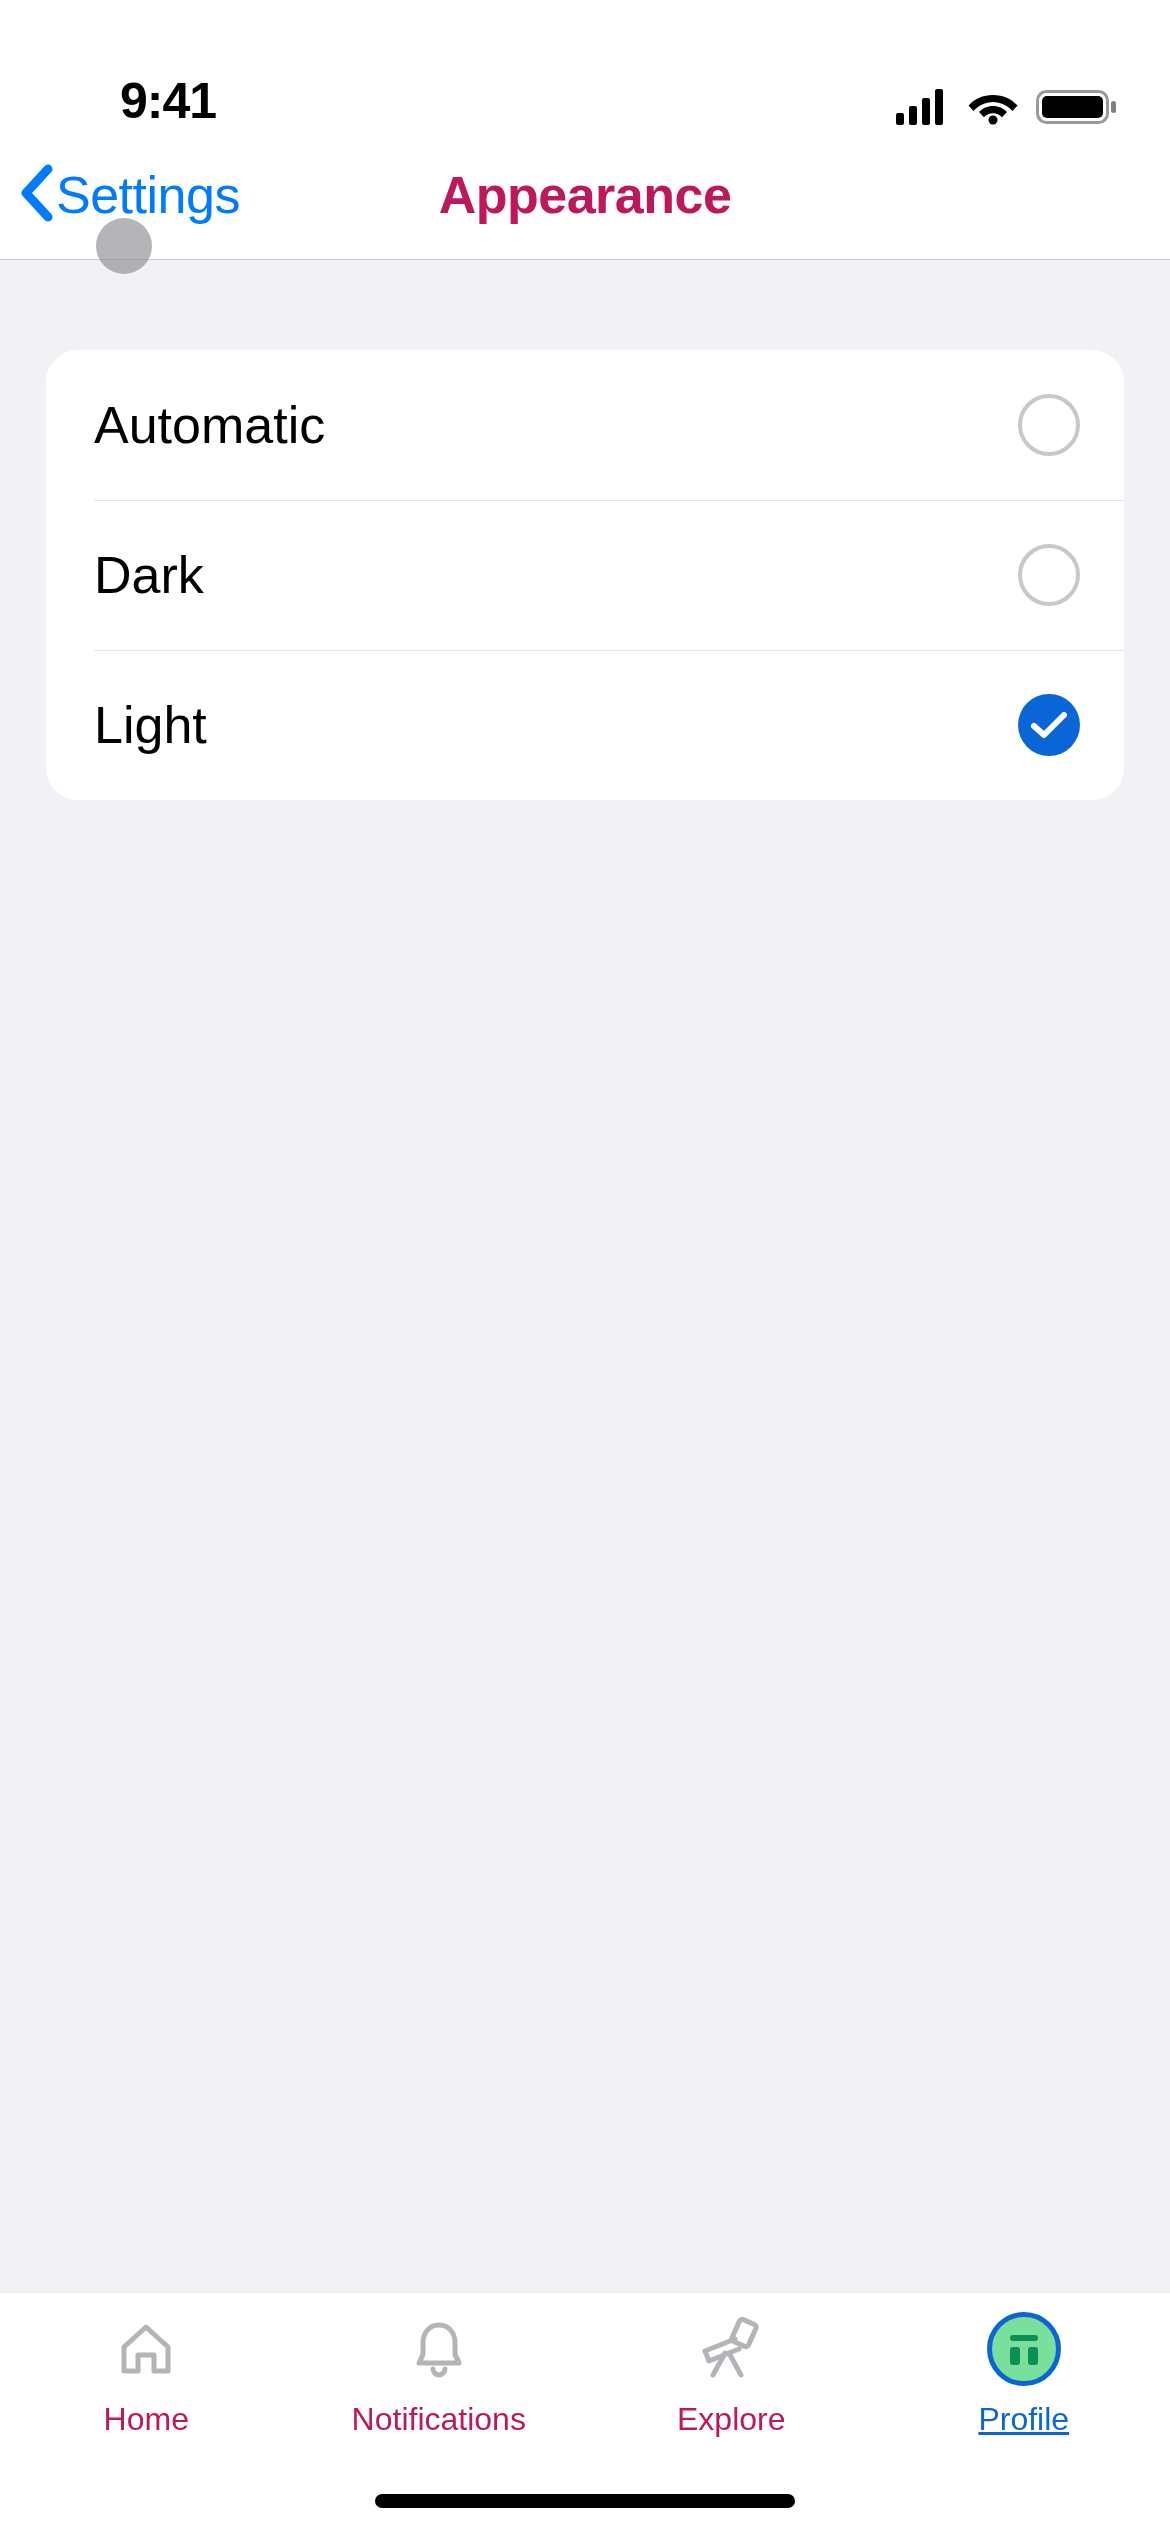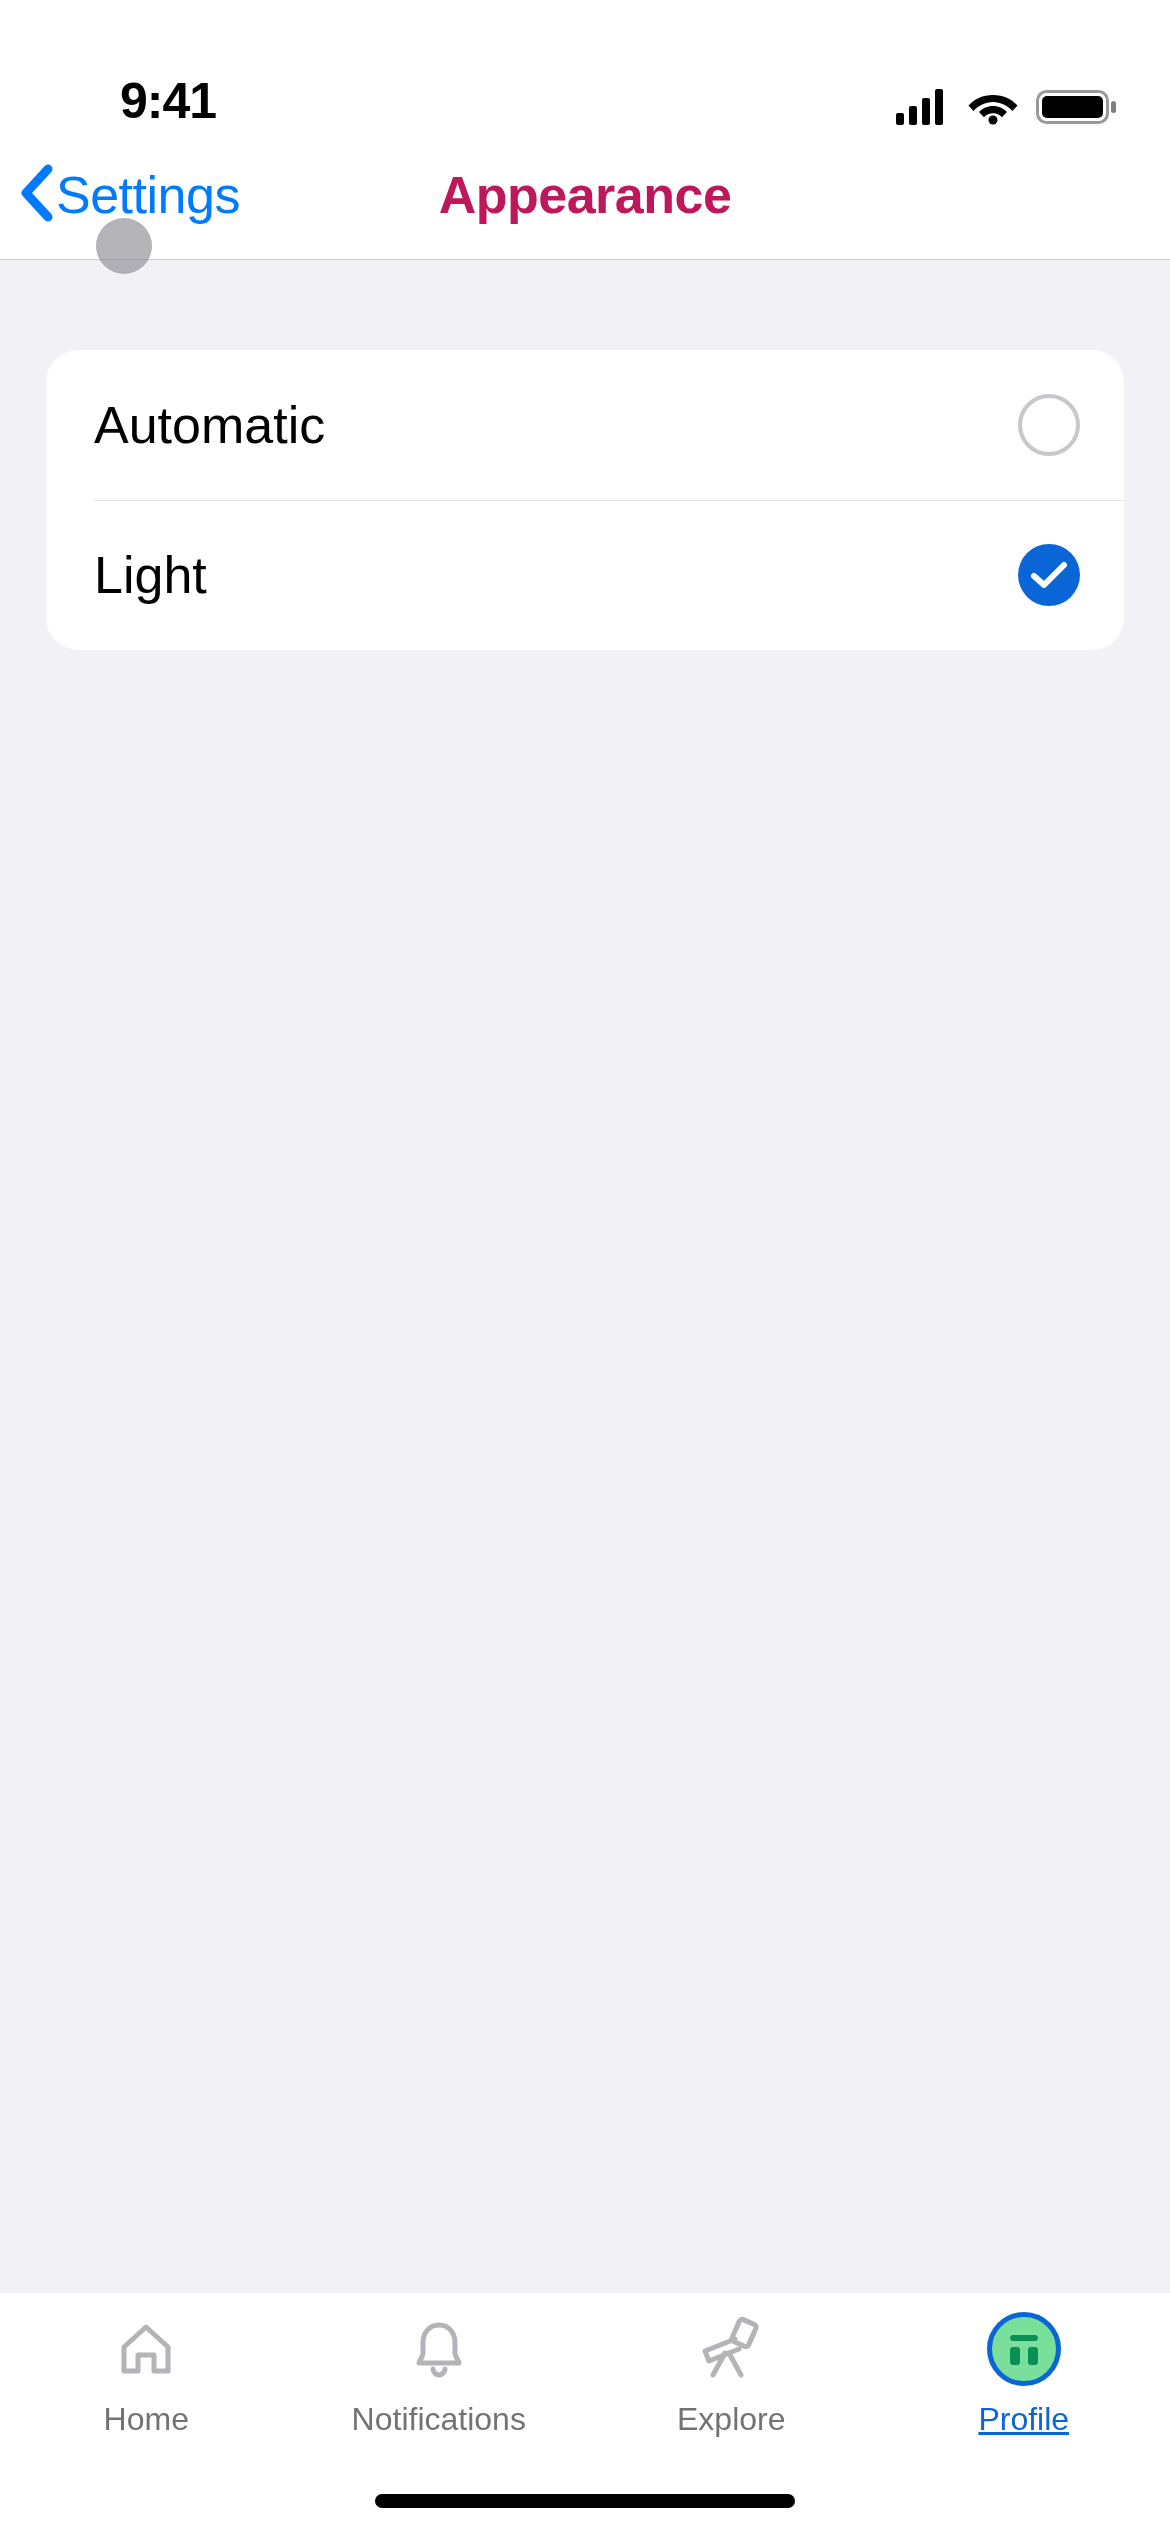--- a/index.html
+++ b/index.html
@@ -132,21 +132,21 @@
       border-top: 1px solid rgba(0,0,0,0.06);
       display: flex;
       padding-top: 18px;
     }
     .tab-item {
       flex: 1;
       display: flex;
       flex-direction: column;
       align-items: center;
       gap: 14px;
-      color: #737373;
+      color: #be185d;
     }
     .tab-item.active { color: #0a66d6; text-decoration: underline; }
     .tab-icon { width: 76px; height: 76px; display:flex; align-items:center; justify-content:center; }
     .tab-label {
       font-size: 32px;
       font-weight: 500;
     }
 
     .profile-avatar {
       width: 74px; height: 74px;
@@ -215,20 +215,24 @@
 </div>
 
 <div class="content">
   <div class="list-card">
 
     <div class="list-row">
       <span class="row-label">Automatic</span>
       <span class="radio"></span>
     </div>
 
+    <div class="list-row">
+      <span class="row-label">Dark</span>
+      <span class="radio"></span>
+    </div>
 
     <div class="list-row">
       <span class="row-label">Light</span>
       <span class="radio checked">
         <svg viewBox="0 0 36 28">
             <polyline points="3,15 13,24 33,4" fill="none" stroke="#fff" stroke-width="6" stroke-linecap="round" stroke-linejoin="round"></polyline>
           </svg>
       </span>
     </div>
 

